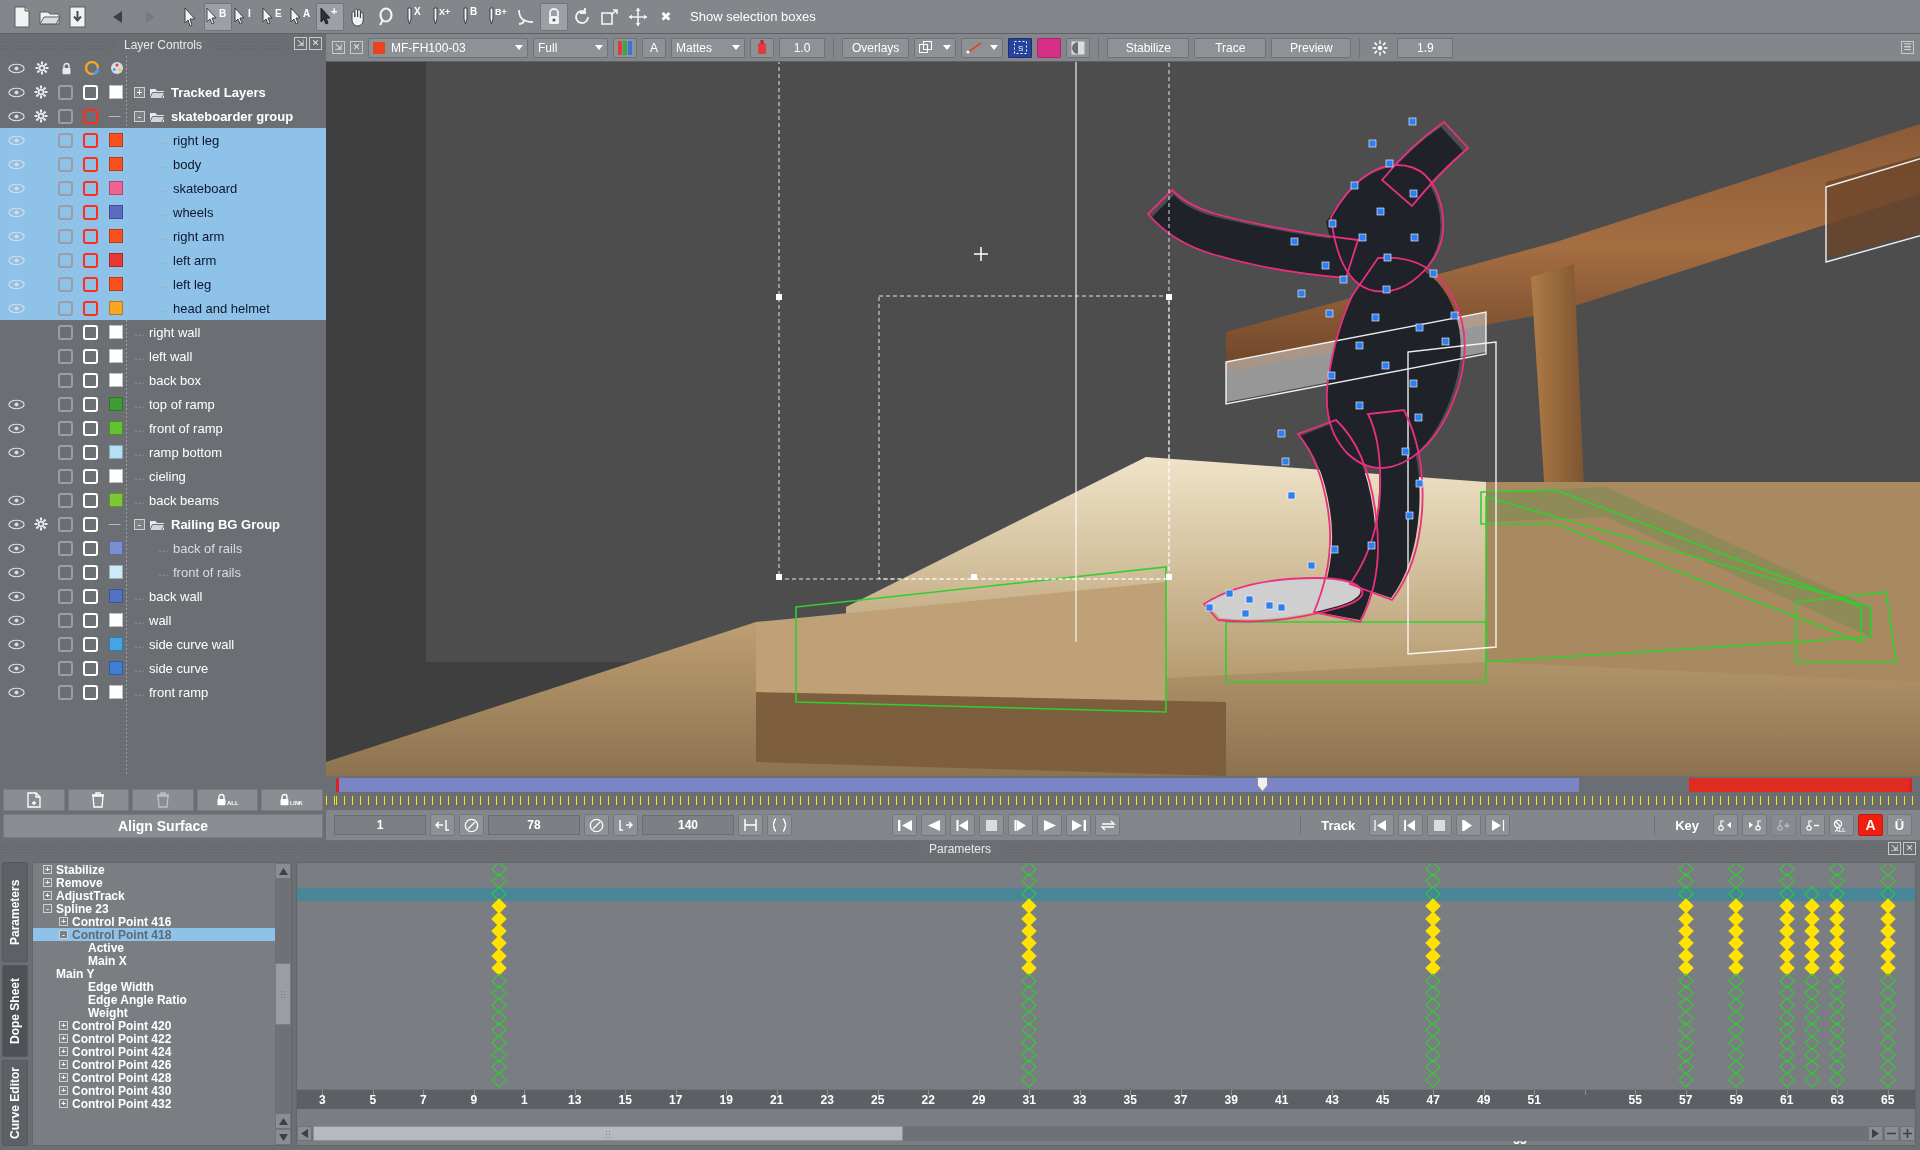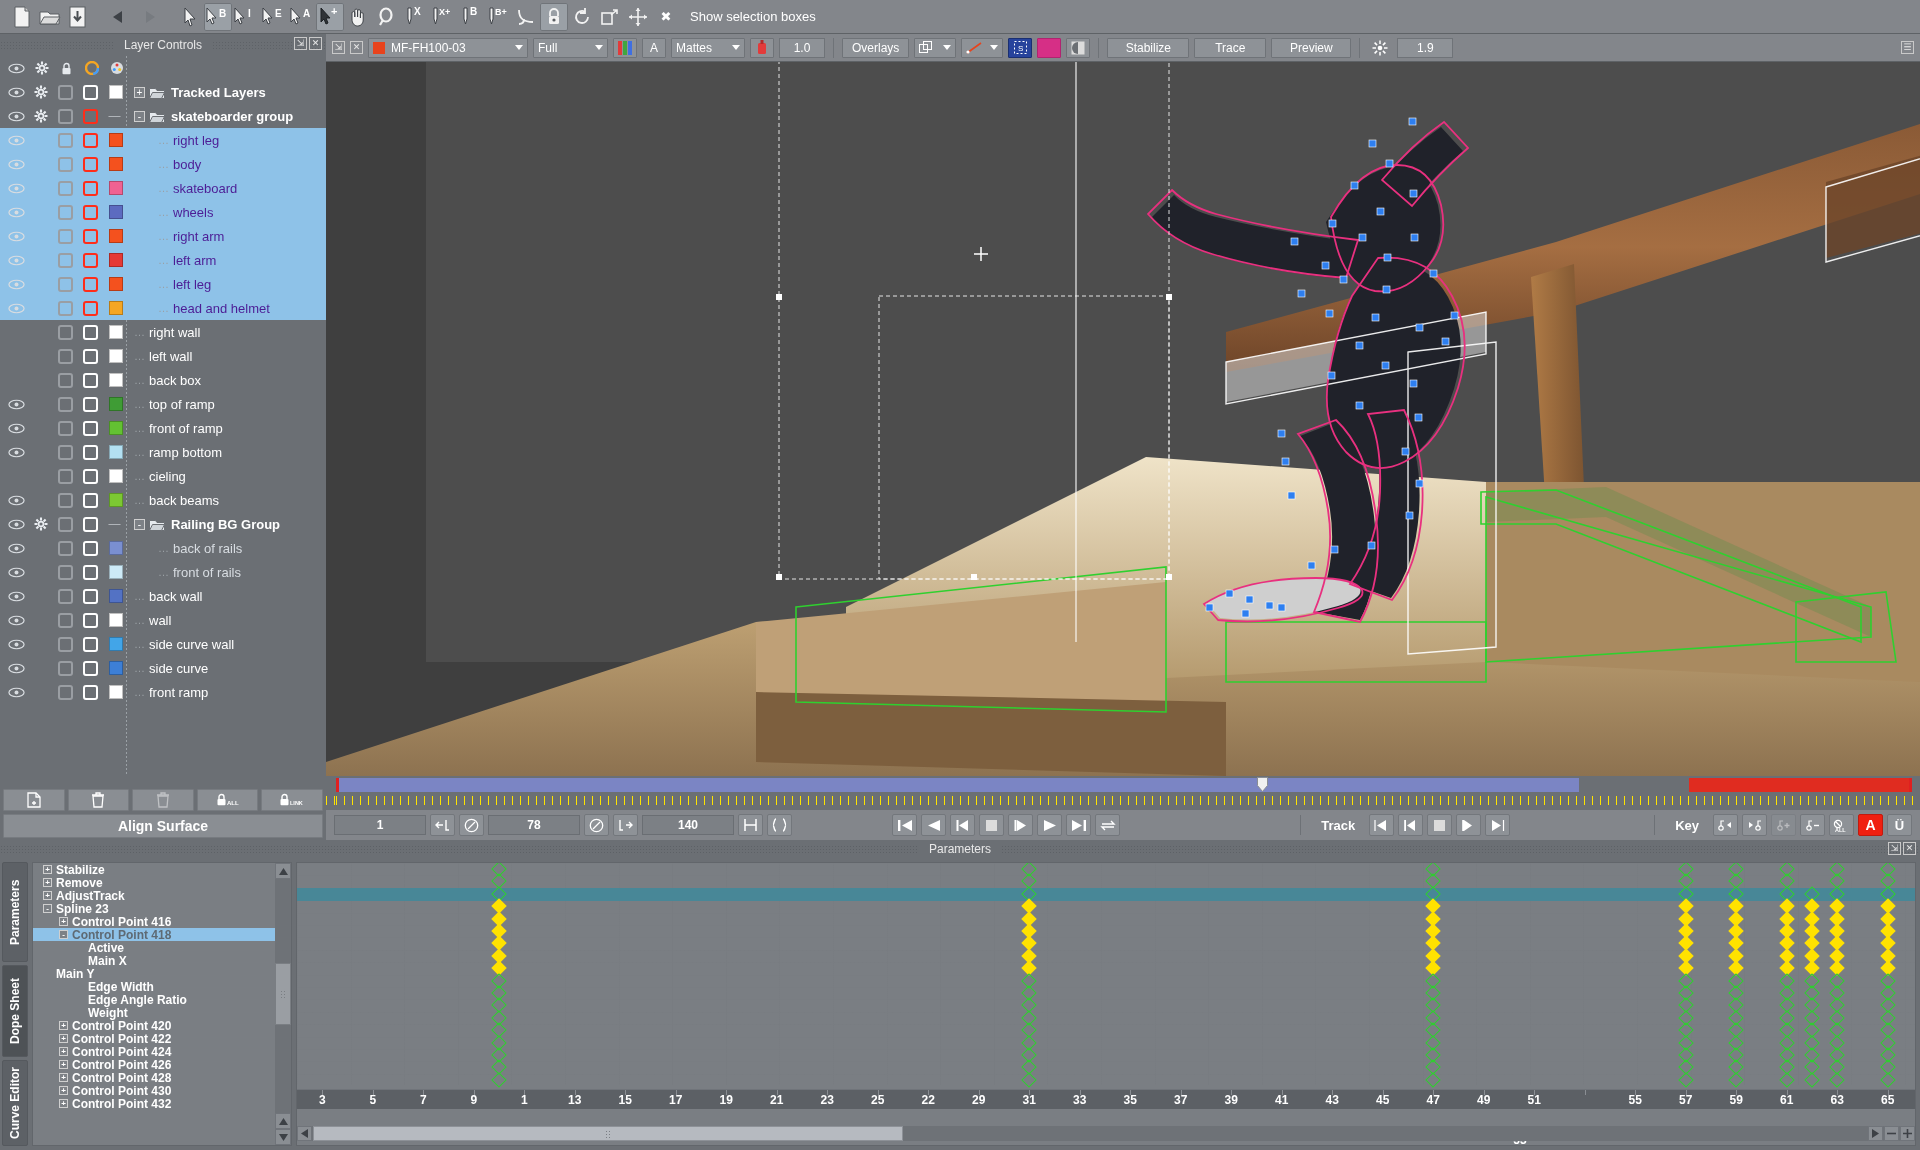--- a/index.html
+++ b/index.html
@@ -69,21 +69,21 @@
   .lbl-zone { display:flex; align-items:center; height:24px; flex:1; position:relative;}
   .expander {
     width:11px;height:11px;border:1px solid #cfcfcf; background:#7d8186;
     display:flex;align-items:center;justify-content:center;font-size:10px;line-height:9px;color:#fff;
     flex:none; margin-right:4px;
   }
   .folder-ico { width:16px;height:13px; margin-right:6px; flex:none;}
   .lay-name { font-size:13px; color:#ffffff; white-space:nowrap; }
   .lay-name.child { color:#d8dde2; }
   .row.sel { background:#8ec2e8; }
-  .row.sel .lay-name { color:#4c1d95; }
+  .row.sel .lay-name { color:#0f172a; }
   .dash { color:#b9bdc2; margin-right:3px; font-size:12px; letter-spacing:-1px;}
   .dotted-v {
     position:absolute; left:126px; top:0; bottom:0; width:1px;
     background-image:linear-gradient(#9aa0a5 50%, transparent 0);
     background-size:1px 4px;
   }
 
   
   .lay-footer {
     position:absolute; left:0; top:786px; width:326px; height:54px;

